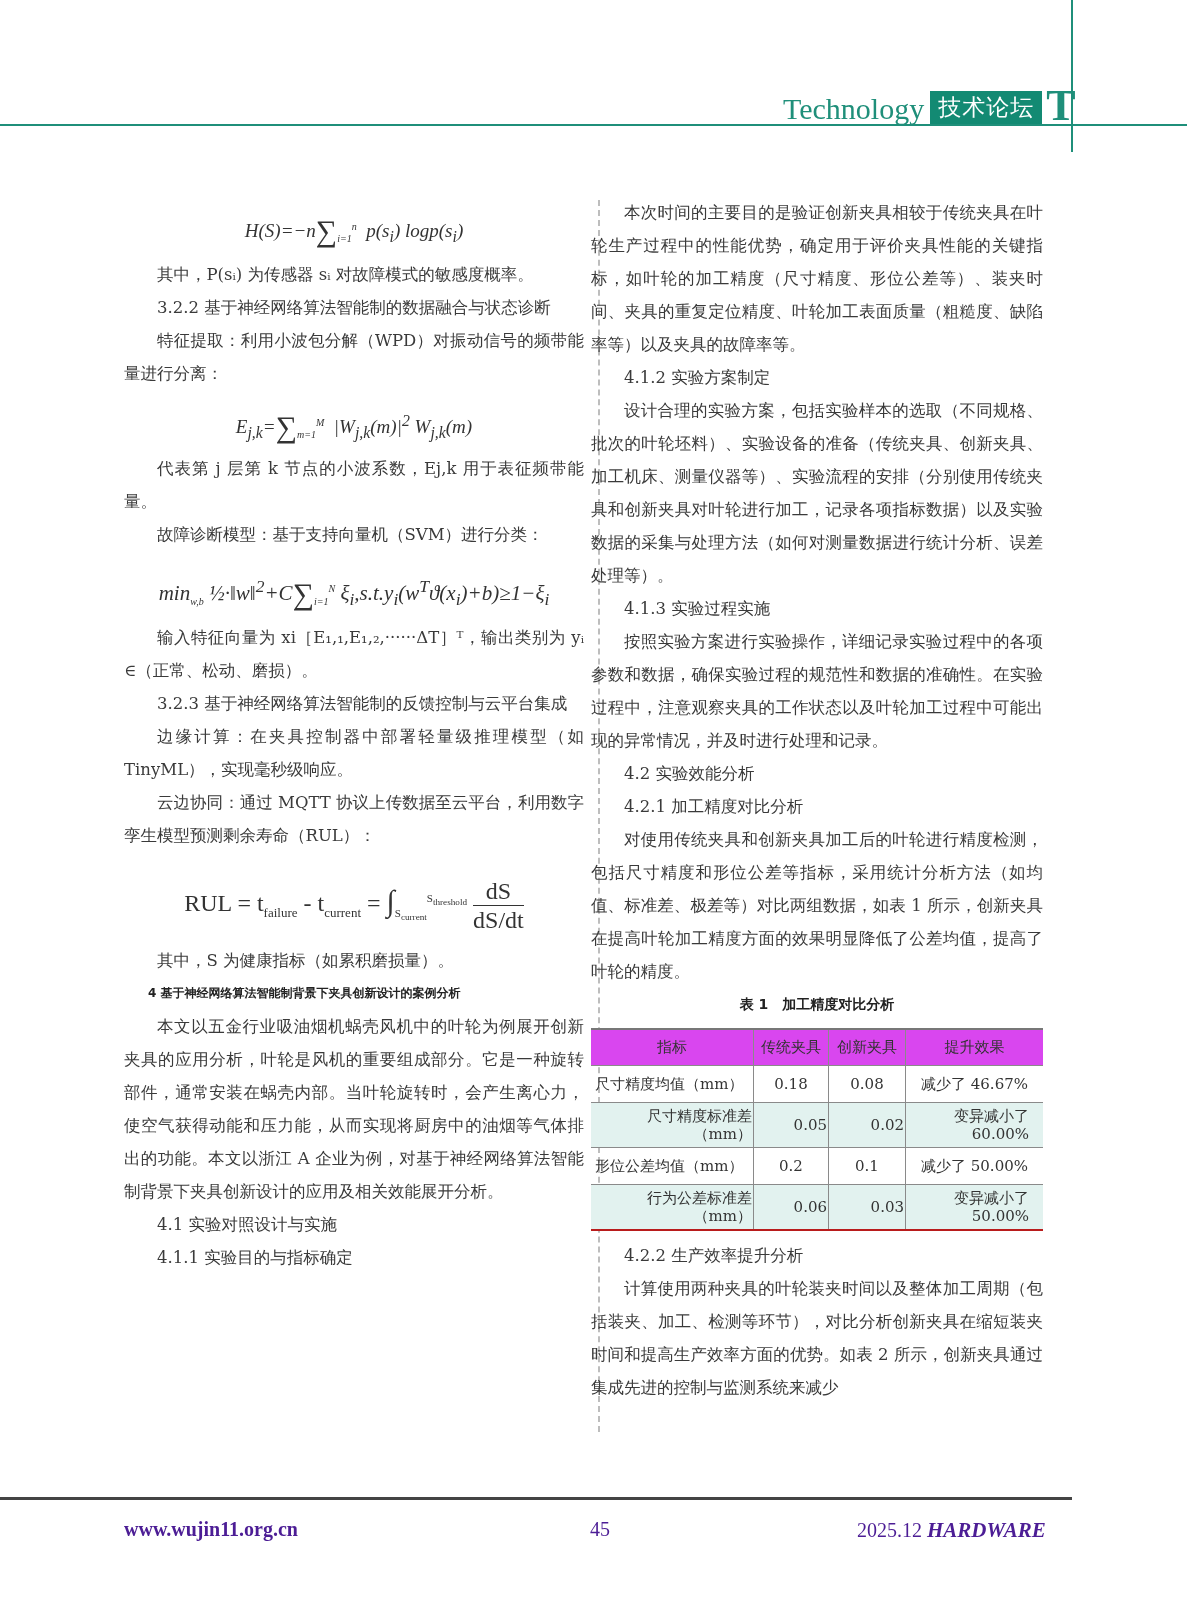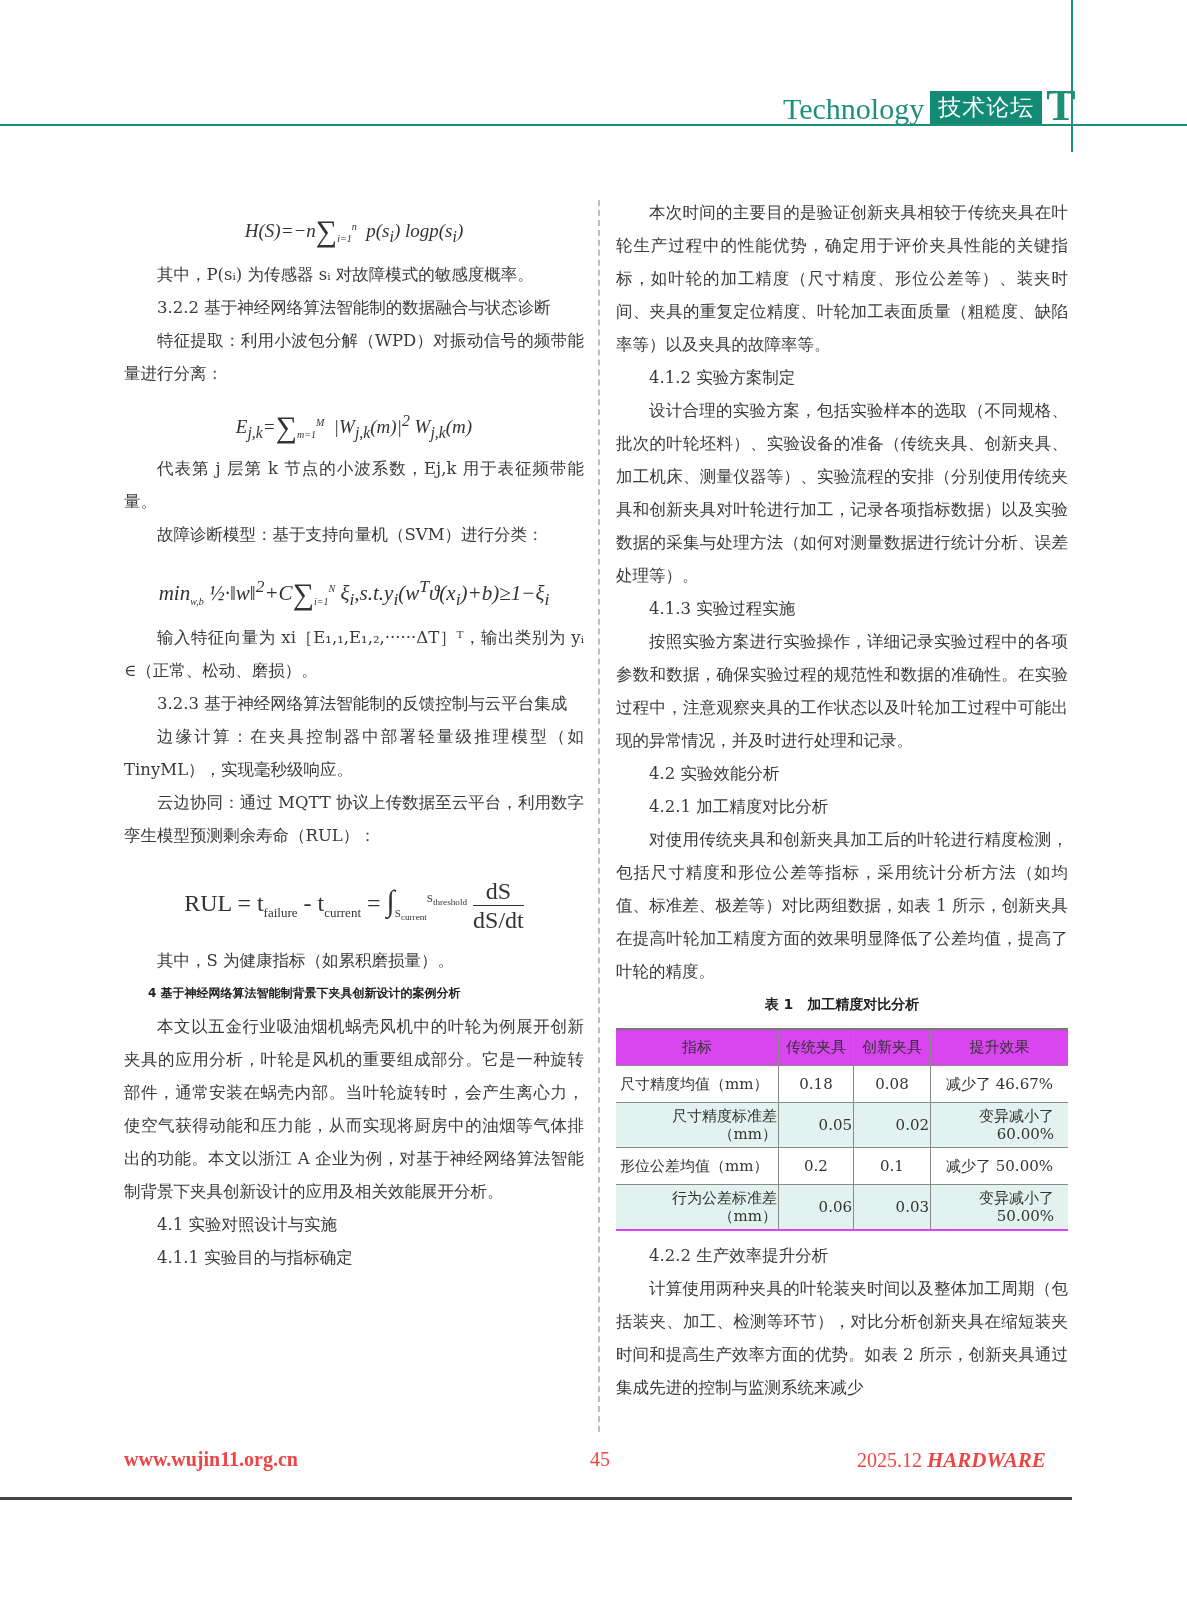--- a/index.html
+++ b/index.html
@@ -6,45 +6,45 @@
   body { width:1187px; height:1600px; position:relative; overflow:hidden; font-family:"DejaVu Serif", serif; color:#333; }
   .hline { position:absolute; left:0; top:124px; width:1187px; height:2px; background:#1f8f7a; }
   .vline { position:absolute; left:1071px; top:0; width:2px; height:152px; background:#1f8f7a; }
   .hdr { position:absolute; top:88px; left:783px; height:36px; display:flex; align-items:flex-end; }
   .hdr-en { font-family:"Liberation Serif", serif; font-size:30px; color:#1f8f7a; line-height:30px; margin-right:6px; }
   .hdr-cn { background:#138a73; color:#fff; font-family:"DejaVu Sans", sans-serif; font-size:23px; padding:2px 8px 3px 8px; line-height:28px; letter-spacing:1px; }
   .hdr-t { font-family:"Liberation Serif", serif; font-size:44px; color:#1f8f7a; line-height:36px; margin-left:4px; font-weight:bold; }
 
   .col { position:absolute; top:196px; width:460px; font-size:16.5px; line-height:33px; color:#3a3a3a; }
   .col.left { left:124px; }
-  .col.right { left:616px; width:452px; }
+  .col.right { left:591px; width:452px; }
   .p { text-indent:2em; margin:0; text-align:justify; }
   .h { margin:0; text-indent:2em; }
   .h.bold { font-family:"DejaVu Sans", sans-serif; font-weight:bold; color:#222; font-size:12px; }
   .divider { position:absolute; left:598px; top:200px; width:0; height:1232px; border-left:2px dashed #bdbdbd; }
 
   .formula { text-align:center; font-family:"Liberation Serif", serif; font-style:italic; color:#333; margin:0; }
   .f1 { font-size:19px; height:62px; line-height:62px; }
   .f2 { font-size:19px; height:62px; line-height:62px; }
   .f3 { font-size:21px; height:70px; line-height:70px; }
   .f4 { font-size:24px; font-style:normal; height:92px; line-height:92px; }
 
   .tcap { text-align:center; font-family:"DejaVu Sans", sans-serif; font-weight:bold; font-size:14px; color:#222; margin:4px 0 12px 0; line-height:24px; }
   table { border-collapse:collapse; width:452px; font-size:15px; color:#333; }
   th { background:#d946ef; font-weight:normal; height:28px; border:1px solid #8a8a8a; border-top:2px solid #777; }
   td { height:34px; border:1px solid #8a8a8a; text-align:center; line-height:18px; }
   td:first-child { text-align:left; padding-left:4px; }
   tr.alt td { background:#e2f2ef;text-align:right; }
   tr.tall td { height:42px; }
-  tr.last td { border-bottom:2px solid #d946ef; }
+  tr.last td { border-bottom:2px solid #b91c1c; }
   th:first-child, td:first-child { border-left:none; }
   th:last-child, td:last-child { border-right:none; }
 
   .fline { position:absolute; left:0; top:1497px; width:1072px; height:3px; background:#444; }
-  .foot { position:absolute; top:1448px; font-family:"Liberation Serif", serif; font-size:20px; color:#ef4444; }
+  .foot { position:absolute; top:1518px; font-family:"Liberation Serif", serif; font-size:20px; color:#4c1d95; }
   .foot.url { left:124px; font-weight:bold; }
   .foot.page { left:590px; }
   .foot.issue { left:857px; }
   .foot .mag { font-weight:bold; font-style:italic; font-size:21px; }
 </style>
 </head>
 <body>
 
 <div class="hline"></div>
 <div class="vline"></div>

